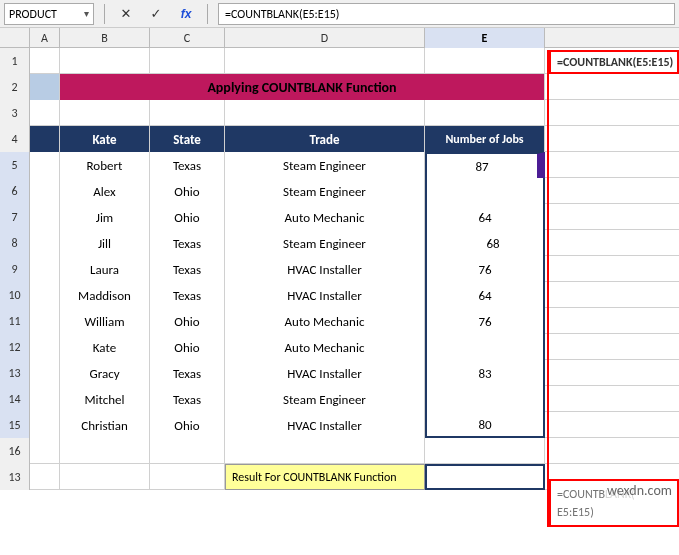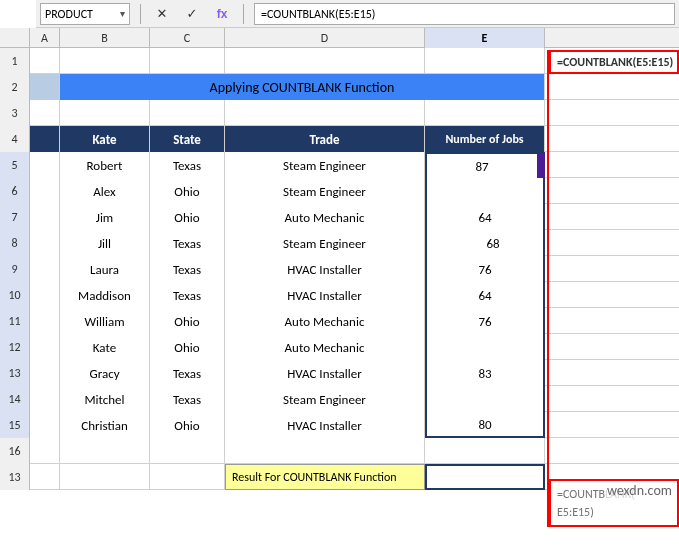--- a/index.html
+++ b/index.html
@@ -14,21 +14,20 @@
 
     
     .toolbar {
       display: flex;
       align-items: center;
       background: #f0f0f0;
       border-bottom: 1px solid #ccc;
       height: 28px;
       padding: 0 4px;
       gap: 8px;
-      margin-left: 36px;
     }
     .name-box {
       width: 90px;
       height: 22px;
       border: 1px solid #aaa;
       background: #fff;
       font-size: 12px;
       padding: 0 4px;
       display: flex;
       align-items: center;
@@ -210,21 +209,21 @@
 <body>
 
 <div class="toolbar">
   <div class="name-box">
     <span class="name-box-text">PRODUCT</span>
     <span class="name-box-arrow">▾</span>
   </div>
   <div class="toolbar-sep"></div>
   <button class="toolbar-btn">✕</button>
   <button class="toolbar-btn">✓</button>
-  <button class="toolbar-btn" style="font-weight:bold;font-size:12px;color:#8b5cf6;">fx</button>
+  <button class="toolbar-btn" style="font-style:italic;font-weight:bold;font-size:12px;color:#1d4ed8;">fx</button>
   <div class="toolbar-sep"></div>
   <div class="formula-bar">
     <span class="formula-text">=COUNTBLANK(E5:E15)</span>
   </div>
 </div>
 
 <div class="spreadsheet">
 
   <div class="col-headers">
     <div class="row-num-header"></div>
@@ -242,21 +241,21 @@
       <div class="cell col-a"></div>
       <div class="cell col-b"></div>
       <div class="cell col-c"></div>
       <div class="cell col-d"></div>
       <div class="cell col-e"></div>
     </div>
 
     <div class="grid-row title-row">
       <div class="row-num">2</div>
       <div class="cell col-a" style="background:#b8cce4;"></div>
-      <div class="cell" style="width:485px;min-width:485px;background:#3b82f6;font-weight:normal;font-size:14px;justify-content:center;border-right:1px solid #d0d0d0;">Applying COUNTBLANK Function</div>
+      <div class="cell" style="width:485px;min-width:485px;background:#be185d;font-weight:bold;font-size:14px;justify-content:center;border-right:1px solid #d0d0d0;">Applying COUNTBLANK Function</div>
     </div>
 
     <div class="grid-row">
       <div class="row-num">3</div>
       <div class="cell col-a"></div>
       <div class="cell col-b"></div>
       <div class="cell col-c"></div>
       <div class="cell col-d"></div>
       <div class="cell col-e"></div>
     </div>

